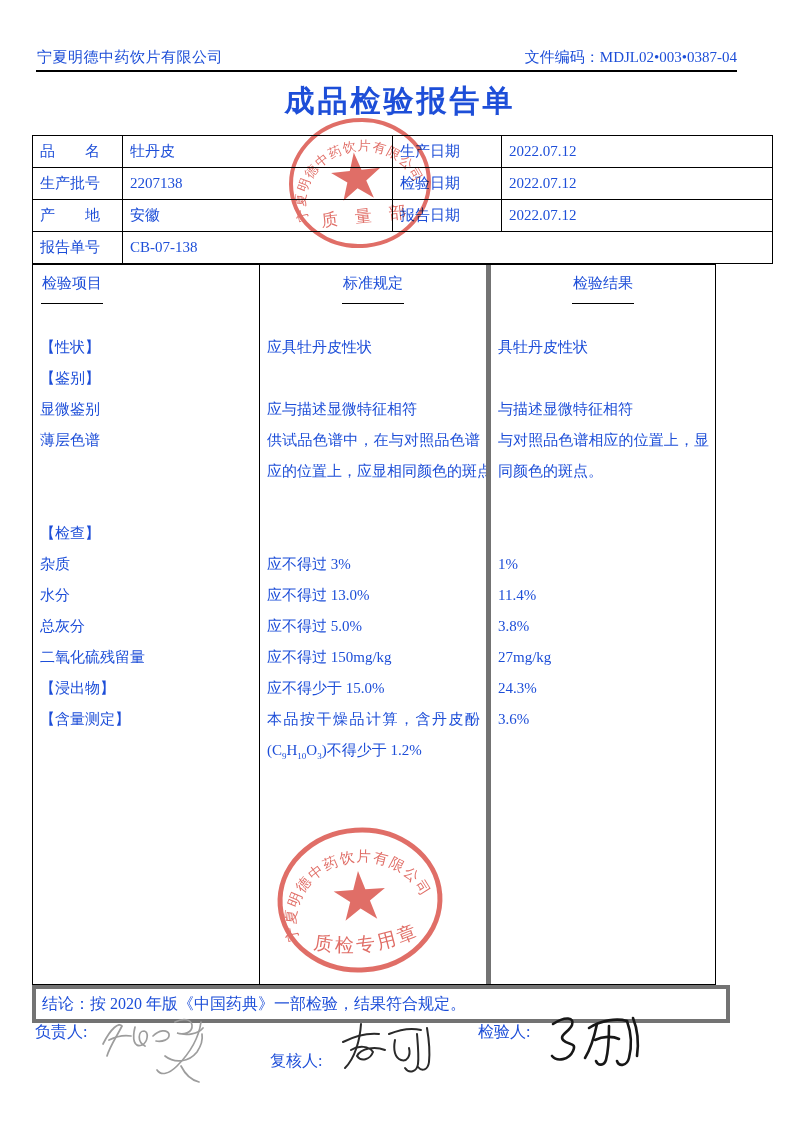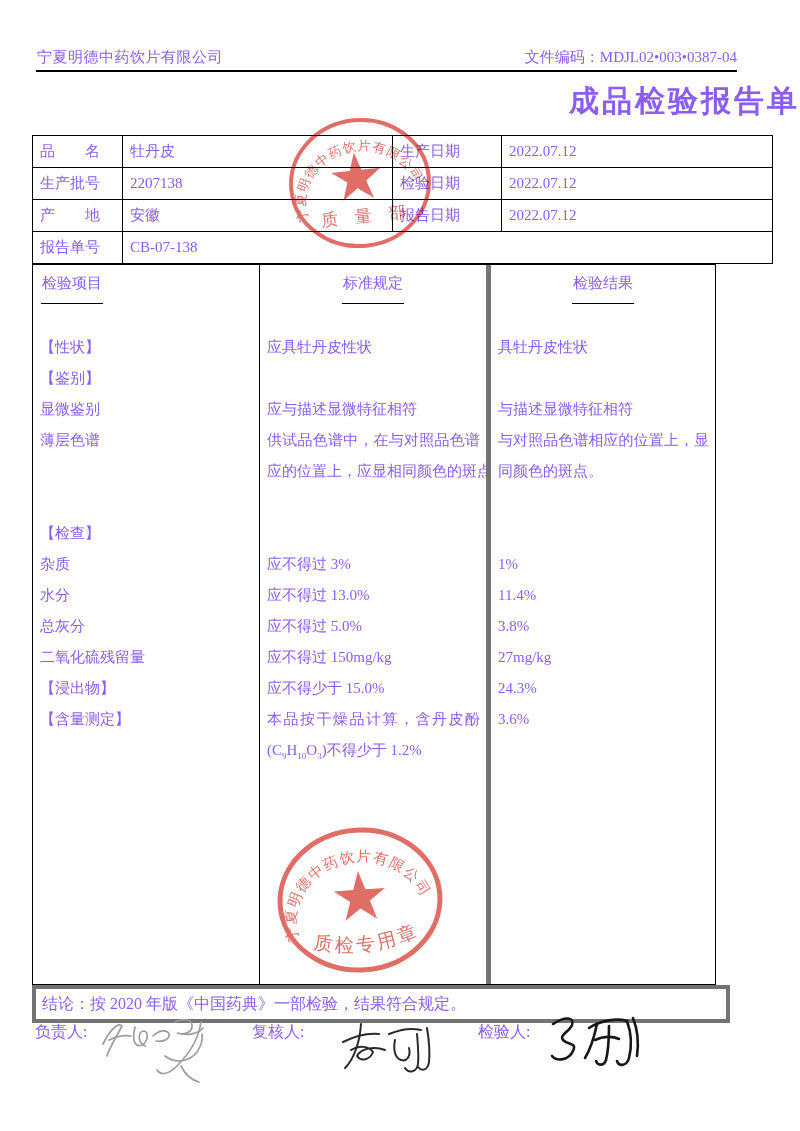--- a/index.html
+++ b/index.html
@@ -1,25 +1,25 @@
 <!DOCTYPE html>
 <html><head>
 <meta charset="utf-8">
 <style>
   html,body{margin:0;padding:0;background:#e8e8e8;}
   .page{
     position:relative;width:800px;height:1131px;background:#ffffff;
     margin:0 auto;font-family:"Liberation Serif","DejaVu Serif",serif;
-    color:#8b5cf6;overflow:hidden;
+    color:#1d4ed8;overflow:hidden;
   }
   
   .hdr-company{position:absolute;left:37px;top:48px;font-size:15px;letter-spacing:.5px;}
   .hdr-code{position:absolute;right:63px;top:48px;font-size:15px;}
   .hdr-rule{position:absolute;left:36px;top:70px;width:701px;height:2px;background:#000;}
-  .title{position:absolute;left:0;top:81px;width:100%;text-align:right;
+  .title{position:absolute;left:0;top:81px;width:100%;text-align:center;
          font-size:30px;font-weight:bold;letter-spacing:3px;}
   
   table.toptable{position:absolute;left:32px;top:135px;width:684px;
                  border-collapse:collapse;table-layout:fixed;font-size:15px;}
   table.toptable td{border:1px solid #000;height:31px;padding:0 6px 0 7px;
                     white-space:nowrap;overflow:hidden;}
   td.c1{width:76px;}td.c2{width:256px;margin-left:20px;}td.c3{width:95px;}td.c4{width:257px;}
   
   .maintable{position:absolute;left:32px;top:264px;width:684px;height:721px;
              border:1px solid #000;display:flex;box-sizing:border-box;font-size:15px;}
@@ -32,21 +32,21 @@
   .mhead span{border-bottom:1px solid #000;padding:0 1px 12px 1px;}
   .ln{height:31px;line-height:31px;padding:0 6px 0 7px;white-space:nowrap;overflow:hidden;}
   .ln.jst{text-align:justify;text-align-last:justify;white-space:normal;height:31px;}
   sub{font-size:9px;line-height:0;}
   
   .conclusion{position:absolute;left:32px;top:985px;width:684px;height:30px;
               border:4px solid #737373;box-sizing:content-box;font-size:16px;
               line-height:30px;padding-left:6px;}
   .sigrow{position:absolute;left:0;top:1022px;width:100%;font-size:16px;}
   .siglabel{position:absolute;white-space:nowrap;}
-  .sig-resp{left:35px;}  .sig-rev{left:252px;}  .sig-insp{left:478px;}
+  .sig-resp{left:35px;}  .sig-rev{left:270px;margin-top:29px;}  .sig-insp{left:478px;}
   svg.sig{position:absolute;}
   
   svg.stamp{position:absolute;mix-blend-mode:multiply;opacity:.88;}
 </style>
 </head>
 <body>
 
 <div class="page">
 
   <div class="hdr-company">宁夏明德中药饮片有限公司</div>

